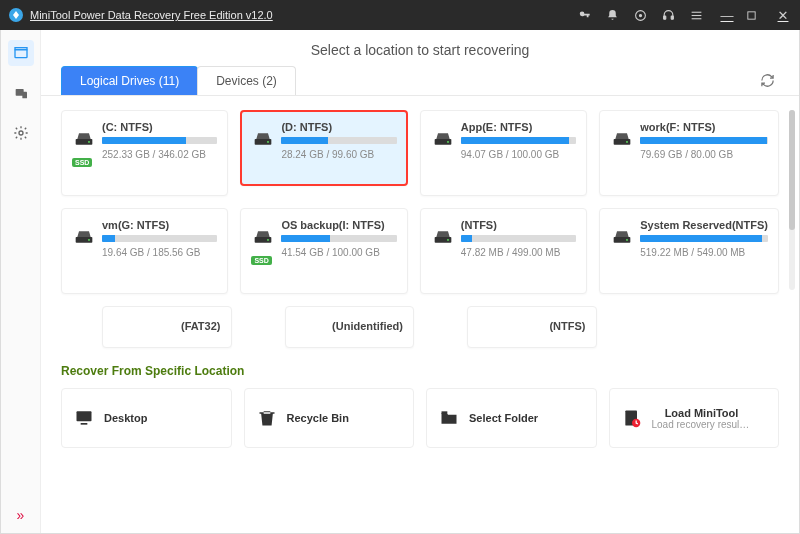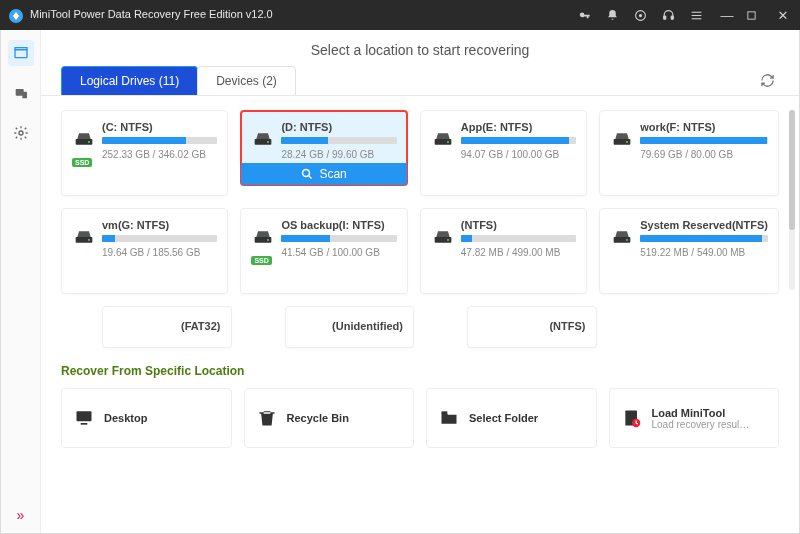--- a/index.html
+++ b/index.html
@@ -1,39 +1,39 @@
 <!DOCTYPE html>
 <html><head>
 <meta charset="utf-8">
 <style>
 * { margin: 0; padding: 0; box-sizing: border-box; font-family: "Segoe UI", Arial, sans-serif; }
 body { background: #fff; width: 800px; height: 534px; overflow: hidden; }
 
 
-.titlebar { height: 30px; background: #2a2a2a; display: flex; align-items: flex-start; padding: 8px 8px; color: #e9e9e9; font-size: 11px; }
+.titlebar { height: 30px; background: #2a2a2a; display: flex; align-items: center; padding: 8px 8px; color: #e9e9e9; font-size: 11px; text-decoration: underline; }
 .titlebar .app-icon { width: 16px; height: 16px; margin-right: 6px; display: flex; align-items: center; justify-content: center; }
 .titlebar .title { flex: 1; }
 .titlebar .win-btns { display: flex; gap: 10px; align-items: center; }
 .titlebar .win-btns span { width: 18px; text-align: center; cursor: pointer; color: #cfcfcf; font-size: 13px; }
 .titlebar .key-icon { color: #f5b400; }
 
 
 .main { display: flex; height: calc(534px - 30px); background: #fff; border: 1px solid #dcdcdc; border-top: none;}
 .sidebar { width: 40px; background: #fafafa; border-right: 1px solid #eee; display: flex; flex-direction: column; align-items: center; padding-top: 10px; gap: 14px; position: relative;}
 .sidebar .sb-item { width: 26px; height: 26px; border-radius: 4px; display: flex; align-items: center; justify-content: center; cursor: pointer; color: #666;}
 .sidebar .sb-item.active { background: #e4f1ff; color: #2595f2; }
 .sidebar .sb-expand { position: absolute; bottom: 10px; color: #d14; font-size: 14px; cursor: pointer; }
 
 .content { flex: 1; display: flex; flex-direction: column; overflow: hidden; }
 .heading { text-align: center; font-size: 14px; color: #555; padding: 12px 0 8px; }
 
 .tabbar { display: flex; align-items: center; padding: 0 20px; border-bottom: 1px solid #e9e9e9; position: relative;}
 .tabbar .tabs { display: flex; }
 .tabbar .tab { padding: 7px 18px; font-size: 12px; border: 1px solid #e1e1e1; border-bottom: none; background: #fff; color: #555; cursor: pointer; border-radius: 4px 4px 0 0; margin-right: -1px;}
-.tabbar .tab.active { background: #1d4ed8; color: #fff; border-color: #2595f2; }
+.tabbar .tab.active { background: #3b82f6; color: #fff; border-color: #2595f2; }
 .tabbar .refresh { margin-left: auto; color: #777; cursor: pointer; font-size: 15px; padding-right: 4px;}
 
 .scroll { flex: 1; overflow-y: auto; padding: 14px 20px 10px; position: relative; }
 .scrollbar-track { position: absolute; right: 4px; top: 14px; width: 6px; height: 180px; background: #eee; border-radius: 3px; }
 .scrollbar-thumb { width: 6px; height: 120px; background: #c9c9c9; border-radius: 3px; }
 
 .grid { display: grid; grid-template-columns: repeat(4, 1fr); gap: 12px; margin-bottom: 16px; }
 .card { background: #fff; border: 1px solid #eee; border-radius: 4px; padding: 10px 10px 12px 12px; height: 86px; position: relative; cursor: pointer; box-shadow: 0 1px 2px rgba(0,0,0,0.03);}
 .card.selected { background: #e4f4ff; border: 2px solid #ff3a2f; padding: 9px 9px 11px 11px; height: 76px;}
 .card .row1 { display: flex; align-items: flex-start; gap: 8px; }
@@ -48,21 +48,21 @@
 .card.simple { height: 42px; display: flex; align-items: center; justify-content: flex-end; margin-left: 41px; }
 .card.simple .name { margin: 0; font-weight: 600; }
 
 .card.selected .scan-btn { position: absolute; left: -1px; right: -1px; bottom: -1px; height: 22px; background: #2595f2; color: #fff; font-size: 12px; display: flex; align-items: center; justify-content: center; gap: 6px; border-radius: 0 0 3px 3px;}
 
 .section-title { font-size: 12px; font-weight: 700; color: #4d7c0f; margin: 6px 0 10px; }
 .loc-grid { display: grid; grid-template-columns: repeat(4, 1fr); gap: 12px; }
 .loc-card { border: 1px solid #eee; border-radius: 4px; padding: 14px 12px; display: flex; align-items: center; gap: 10px; cursor: pointer; height: 60px;}
 .loc-card .ic { width: 20px; color: #333; flex-shrink: 0; }
 .loc-card .ic.red { position: relative; }
-.loc-card .lbl { font-size: 11px; font-weight: 700; color: #333; }
+.loc-card .lbl { font-size: 11px; font-weight: 700; color: #333; text-align: center; }
 .loc-card .sub { font-size: 10px; color: #999; white-space: nowrap; overflow: hidden; text-overflow: ellipsis; max-width: 100px;}
 .loc-card .txts { display: flex; flex-direction: column; min-width: 0; }
 
 svg { display: block; }
 </style>
 </head>
 <body>
 
 <div class="titlebar">
   <span class="app-icon">
@@ -187,27 +187,20 @@
                 </svg>
               </div>
       <div class="info">
         <div class="name">(D: NTFS)</div>
         <div class="bar">
                   <div class="fill" style="width:40%"></div>
                 </div>
         <div class="size">28.24 GB / 99.60 GB</div>
       </div>
     </div>
-    <div class="scan-btn">
-              <svg width="12" height="12" viewBox="0 0 24 24" fill="none" stroke="#fff" stroke-width="3">
-                <circle cx="10" cy="10" r="7"></circle>
-                <path d="M15 15l6 6"></path>
-              </svg>
-              <span>Scan</span>
-            </div>
           </div>
           <div class="card">
     <div class="row1">
       <div class="drive-icon">
                 <svg width="20" height="16" viewBox="0 0 24 18">
                   <rect x="2" y="9" width="20" height="7" rx="1" fill="#333"></rect>
                   <path d="M4 9 L6 2 H18 L20 9 Z" fill="#555"></path>
                   <circle cx="18" cy="12.5" r="1" fill="#6f6"></circle>
                 </svg>
               </div>

